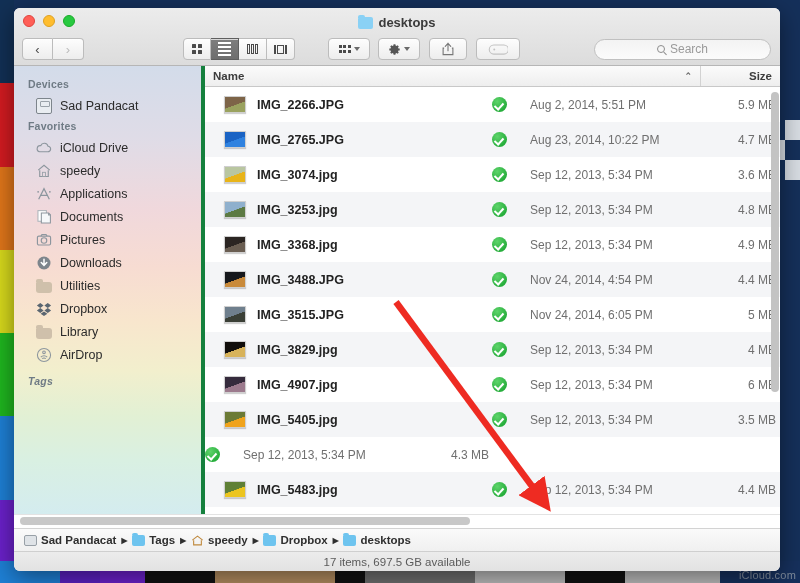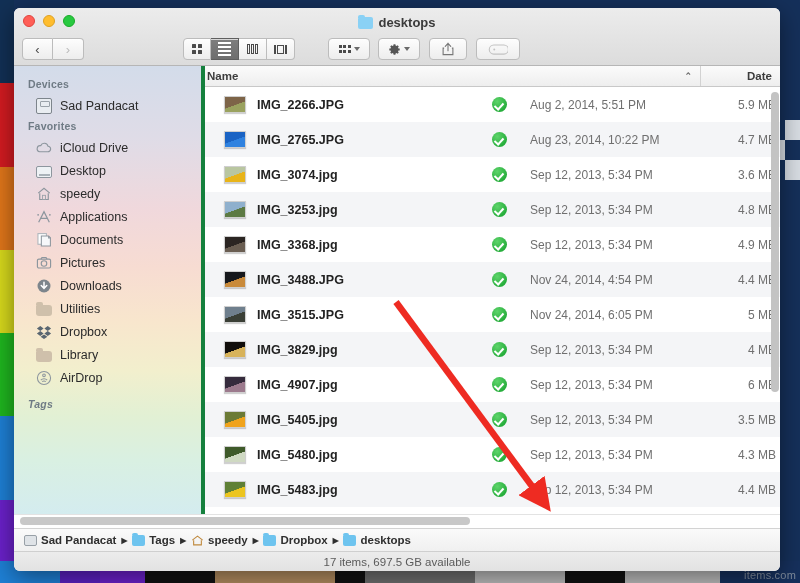--- a/index.html
+++ b/index.html
@@ -175,21 +175,21 @@
 
   
   .listpane { flex:1 1 auto; background:#fff; display:flex; flex-direction:column; min-width:0; position:relative; }
   .colhead {
     height:21px; flex:0 0 21px;
     background:linear-gradient(#fbfbfb,#eeeeee);
     border-bottom:1px solid #c8c8c8;
     display:flex; align-items:center;
     font-size:11.5px; color:#3c3c3c; font-weight:700;
   }
-  .ch-name { flex:1 1 auto; padding-left:2px; display:flex; align-items:center; }
+  .ch-name { flex:1 1 auto; padding-left:8px; display:flex; align-items:center; }
   .sortcaret { margin-left:auto; margin-right:8px; font-size:9px; color:#6a6a6a; }
   .ch-date { flex:0 0 170px; padding-left:8px; border-left:1px solid #d2d2d2; height:100%; display:flex; align-items:center; }
   .ch-size { flex:0 0 80px; padding-right:8px; border-left:1px solid #d2d2d2; height:100%; display:flex; align-items:center; justify-content:flex-end; }
 
   .rows { flex:1 1 auto; overflow:hidden; position:relative; }
   .row {
     height:35px; display:flex; align-items:center;
     font-size:12.5px; color:#222;
   }
   .row.alt { background:#f4f5f7; }
@@ -280,21 +280,21 @@
       <i style="background: rgb(17, 17, 17); width: 70px;"></i>
       <i style="background: rgb(176, 138, 94); width: 120px;"></i>
       <i style="background: rgb(17, 17, 17); width: 30px;"></i>
       <i style="background: rgb(109, 109, 109); width: 110px;"></i>
       <i style="background: rgb(185, 185, 185); width: 90px;"></i>
       <i style="background: rgb(17, 17, 17); width: 60px;"></i>
       <i style="background: rgb(185, 185, 185); width: 95px;"></i>
       <i style="background: rgb(22, 48, 92); width: 80px;"></i>
     </div>
 
-  <div class="watermark">items.com</div>
+  <div class="watermark">iCloud.com</div>
 
   <div id="finder">
 
     <div class="titlebar">
       <div class="traffic">
         <span class="tl red"></span>
         <span class="tl yellow"></span>
         <span class="tl green"></span>
       </div>
 
@@ -379,20 +379,24 @@
 
         <div class="btn tag-btn">
           <svg width="20" height="11" viewBox="0 0 24 13">
             <path d="M7 1 H19 A5.5 5.5 0 0119 12 H7 A5.5 5.5 0 017 1 Z" fill="none" stroke="#c2c2c2" stroke-width="1.3"></path>
             <circle cx="7.5" cy="6.5" r="1.2" fill="#c2c2c2"></circle>
           </svg>
         </div>
 
         <div class="gap"></div>
 
+        <div class="searchbox">
+          <span class="mag"></span>
+          <span>Search</span>
+        </div>
       </div>
     </div>
 
     <div class="body">
 
       <div class="sidebar">
         <div class="sidebar-bg" style="background: linear-gradient(rgb(211, 220, 234) 0%, rgb(223, 220, 231) 16%, rgb(240, 216, 220) 32%, rgb(247, 220, 210) 45%, rgb(248, 230, 205) 57%, rgb(242, 239, 205) 68%, rgb(226, 240, 212) 78%, rgb(217, 240, 226) 88%, rgb(212, 236, 239) 100%);"></div>
         <div class="sb-inner" id="sidebar-list">
             <div class="sb-head">Devices</div>
             <div class="sb-item">
@@ -400,24 +404,20 @@
               <span>Sad Pandacat</span>
             </div>
             <div class="sb-head">Favorites</div>
             <div class="sb-item">
               <span class="sb-ico"><svg width="16" height="16" viewBox="0 0 18 18">
                   <path d="M4.2 13.2h9a3.1 3.1 0 00.3-6.2 4.3 4.3 0 00-8.2-.6 3.4 3.4 0 00-1.1 6.8z" fill="none" stroke="#8d969e" stroke-width="1.3"></path>
                 </svg></span>
               <span>iCloud Drive</span>
             </div>
             <div class="sb-item">
-              <span class="sb-ico ic-desktop"></span>
-              <span>Desktop</span>
-            </div>
-            <div class="sb-item">
               <span class="sb-ico"><svg width="16" height="16" viewBox="0 0 18 18">
                   <path d="M2.5 8 L9 2.6 L15.5 8" fill="none" stroke="#8d969e" stroke-width="1.3"></path>
                   <path d="M4.2 8.2v7h9.6v-7" fill="none" stroke="#8d969e" stroke-width="1.3"></path>
                   <rect x="7.3" y="10.5" width="3.4" height="4.7" fill="none" stroke="#9aa2a9" stroke-width="1"></rect>
                 </svg></span>
               <span>speedy</span>
             </div>
             <div class="sb-item">
               <span class="sb-ico"><svg width="16" height="16" viewBox="0 0 18 18">
                   <path d="M3 15 L9 3 L15 15" fill="none" stroke="#8d969e" stroke-width="1.4"></path>
@@ -477,21 +477,21 @@
       </div>
 
       <div class="listpane">
 
         <div class="colhead">
           <div class="ch-name">
             <span>Name</span>
             <span class="sortcaret">⌃</span>
           </div>
           <div class="ch-size">
-            <span>Date</span>
+            <span>Size</span>
           </div>
         </div>
 
         <div class="rows" id="file-rows">
             <div class="row">
               <div class="cell-name">
                 <span class="thumb" style="background:linear-gradient(160deg,#7d6448 0%,#7d6448 52%,#9aa25f 53%,#9aa25f 100%)"></span>
                 <span class="fname">IMG_2266.JPG</span>
               </div>
               <span class="badge"></span>
@@ -573,24 +573,20 @@
             <div class="row alt">
               <div class="cell-name">
                 <span class="thumb" style="background:linear-gradient(160deg,#6b7a35 0%,#6b7a35 52%,#f0a31c 53%,#f0a31c 100%)"></span>
                 <span class="fname">IMG_5405.jpg</span>
               </div>
               <span class="badge"></span>
               <div class="cell-date">Sep 12, 2013, 5:34 PM</div>
               <div class="cell-size">3.5 MB</div>
             </div>
             <div class="row">
-              <div class="cell-name">
-                <span class="thumb" style="background:linear-gradient(160deg,#3f5a2a 0%,#3f5a2a 52%,#cfd9c2 53%,#cfd9c2 100%)"></span>
-                <span class="fname">IMG_5480.jpg</span>
-              </div>
               <span class="badge"></span>
               <div class="cell-date">Sep 12, 2013, 5:34 PM</div>
               <div class="cell-size">4.3 MB</div>
             </div>
             <div class="row alt">
               <div class="cell-name">
                 <span class="thumb" style="background:linear-gradient(160deg,#5f8036 0%,#5f8036 52%,#ecc520 53%,#ecc520 100%)"></span>
                 <span class="fname">IMG_5483.jpg</span>
               </div>
               <span class="badge"></span>

